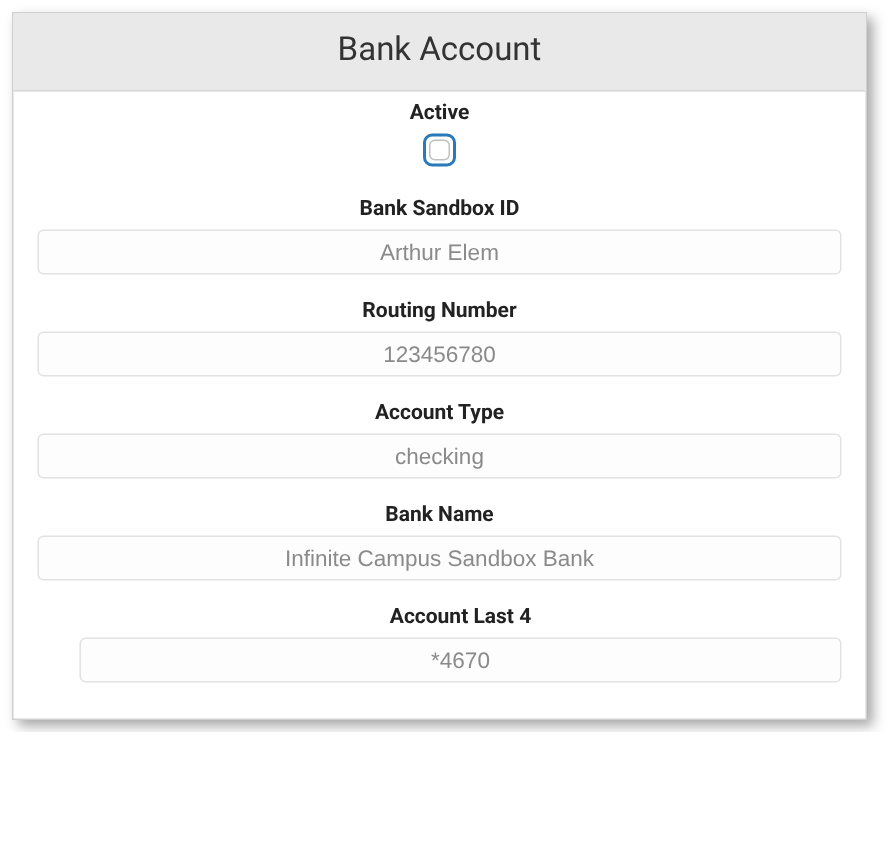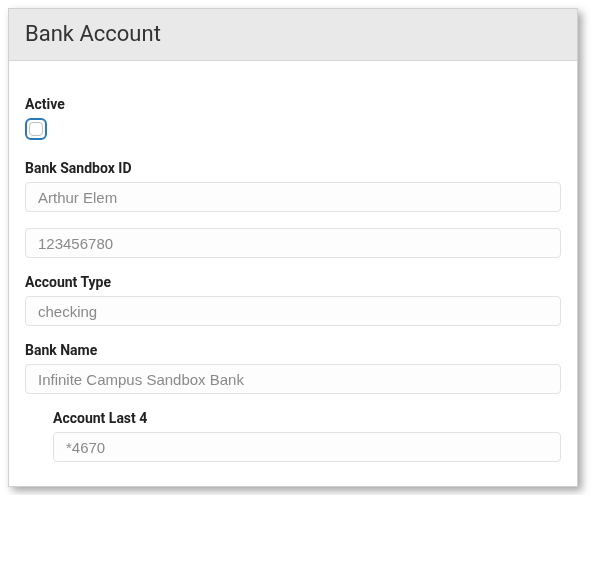--- a/index.html
+++ b/index.html
@@ -1,18 +1,19 @@
 <!DOCTYPE html>
 <html><head>
   <meta charset="utf-8">
   <style>
     * {
       box-sizing: border-box;
       margin: 0;
       padding: 0;
+      text-align: center;
     }
     body {
       font-family: -apple-system, BlinkMacSystemFont, "Segoe UI", Roboto, Arial, sans-serif;
       background: #ffffff;
       padding: 8px;
     }
     .panel {
       width: 570px;
       background: #ffffff;
       border: 1px solid #d0d0d0;
@@ -22,21 +23,21 @@
       background: #e9e9e9;
       border-bottom: 1px solid #d7d7d7;
       padding: 12px 16px 14px 16px;
     }
     .panel-title {
       font-size: 22px;
       font-weight: 400;
       color: #333333;
     }
     .panel-body {
-      padding: 35px 16px 20px 16px;
+      padding: 6px 16px 20px 16px;
     }
     .field-group {
       margin-bottom: 16px;
     }
     .field-label {
       display: block;
       font-size: 14px;
       font-weight: 700;
       color: #222222;
       margin-bottom: 6px;
@@ -95,20 +96,21 @@
         </div>
       </div>
     </div>
 
     <div class="field-group">
       <label class="field-label">Bank Sandbox ID</label>
       <input type="text" class="text-input" value="Arthur Elem" style="">
     </div>
 
     <div class="field-group">
+      <label class="field-label">Routing Number</label>
       <input type="text" class="text-input" value="123456780" style="">
     </div>
 
     <div class="field-group">
       <label class="field-label">Account Type</label>
       <input type="text" class="text-input" value="checking" style="">
     </div>
 
     <div class="field-group">
       <label class="field-label">Bank Name</label>

